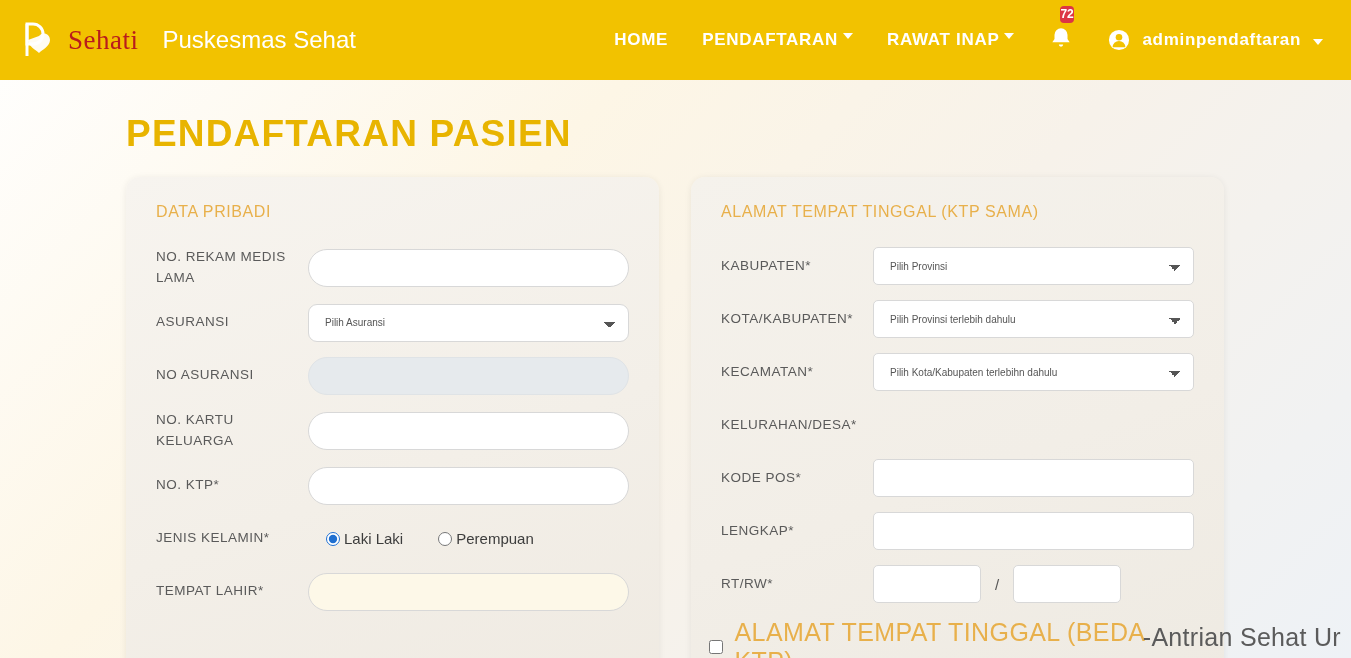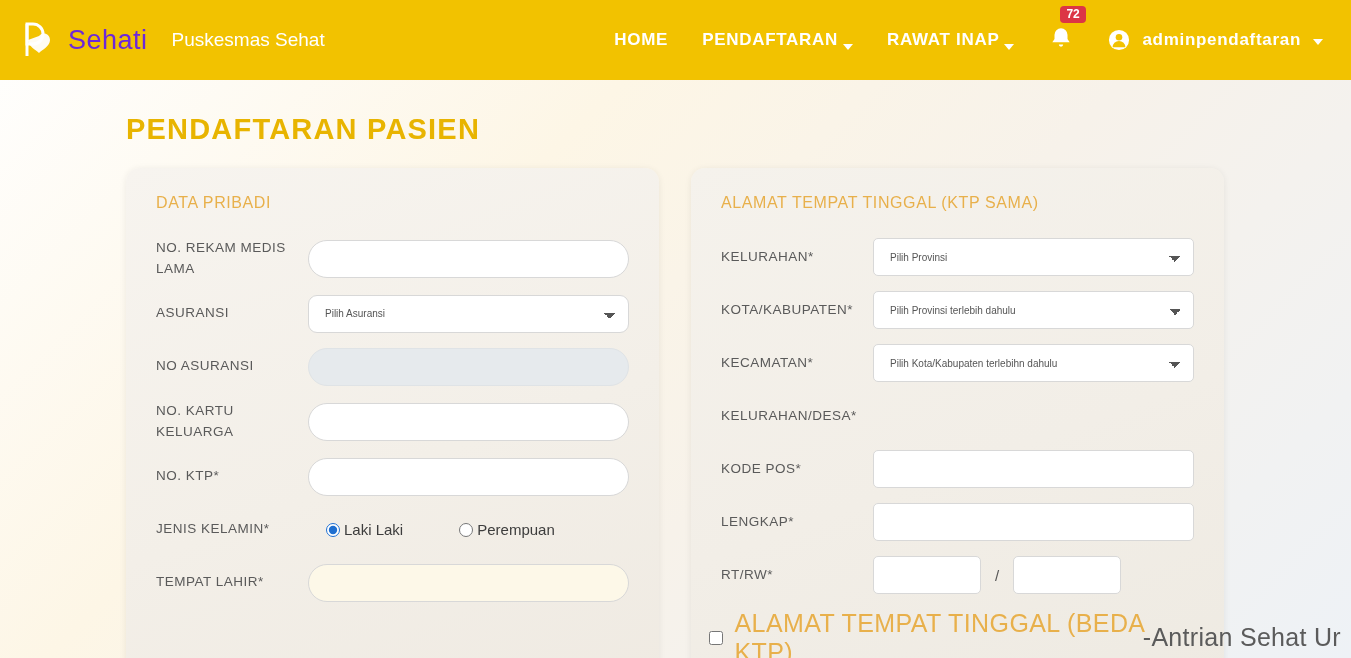--- a/index.html
+++ b/index.html
@@ -23,74 +23,75 @@
     padding: 0 22px 0 18px;
     position: relative;
     z-index: 20;
   }
   .brand { display: flex; align-items: center; gap: 10px; }
   .logo-mark {
     width: 40px; height: 42px;
     display: flex; align-items: center; justify-content: center;
   }
   .brand-name {
-    color: #6d28d9;
+    color: #b91c1c;
     font-size: 27px;
     letter-spacing: 0.5px;
+    font-family: Liberation Serif, serif;
   }
   .brand-sub {
     color: #ffffff;
-    font-size: 19px;
+    font-size: 24px;
     margin-left: 14px;
   }
   .nav-links {
     margin-left: auto;
     display: flex;
     align-items: center;
     gap: 34px;
     padding-right: 6px;
   }
   .nav-link {
     color: #ffffff;
     font-size: 17px;
     font-weight: bold;
     letter-spacing: 0.7px;
     text-decoration: none;
     display: inline-flex;
-    align-items: flex-end;
+    align-items: flex-start;
     gap: 5px;
     cursor: pointer;
   }
   .caret {
     width: 0; height: 0;
     border-left: 5px solid transparent;
     border-right: 5px solid transparent;
     border-top: 6px solid #ffffff;
     display: inline-block;
     margin-top: 3px;
   }
   .bell-wrap { position: relative; display: inline-flex; align-items: center; cursor: pointer; }
   .badge {
     position: absolute;
     top: -18px; left: 12px;
     background: #dc3545;
     color: #fff;
     font-size: 12px;
     font-weight: bold;
     border-radius: 4px;
-    padding: 2px 6px;
+    padding: 2px 0;
     line-height: 1.1;
   }
   .user-link { display: inline-flex; align-items: center; gap: 12px; }
   .user-icon { display: inline-flex; }
 
   
   .page-title {
     color: #e8b400;
-    font-size: 29px;
+    font-size: 37px;
     font-weight: bold;
     letter-spacing: 1.2px;
     margin: 33px 0 0 126px;
   }
 
   .panels {
     display: flex;
     gap: 32px;
     padding: 22px 0 0 126px;
   }
@@ -160,21 +161,21 @@
     background-position:
       calc(100% - 18px) 17px,
       calc(100% - 12px) 17px;
     background-size: 6px 6px, 6px 6px;
     background-repeat: no-repeat;
     color: #555;
   }
   .card-right select.sel { border-radius: 5px; }
   .card-right input.txt { border-radius: 5px; }
 
-  .radio-line { display: flex; align-items: center; gap: 56px; padding-left: 18px; }
+  .radio-line { display: flex; align-items: center; gap: 35px; padding-left: 18px; }
   .radio-opt { display: flex; align-items: center; gap: 4px; font-size: 15px; color: #3d3d3d; }
   .radio-opt input { margin: 0; width: 14px; height: 14px; accent-color: #1f6fd0; }
 
   .rtrw { display: flex; align-items: center; gap: 14px; }
   .rtrw input { width: 108px; border-radius: 5px; }
   .slash { color: #555; font-size: 15px; }
 
   .checkline {
     display: flex;
     align-items: center;
@@ -309,21 +310,21 @@
     <div class="row">
       <div class="lbl">TEMPAT LAHIR*</div>
       <div class="ctl"><input class="txt tinted" type="text" value="" style=""></div>
     </div>
   </div>
 
   <div class="card card-right">
     <div class="card-title">ALAMAT TEMPAT TINGGAL (KTP SAMA)</div>
 
     <div class="row">
-      <div class="lbl lbl-r">KELURAHAN*</div>
+      <div class="lbl lbl-r">KABUPATEN*</div>
       <div class="ctl">
         <select class="sel">
           <option>Pilih Provinsi</option>
         </select>
       </div>
     </div>
 
     <div class="row">
       <div class="lbl lbl-r">KOTA/KABUPATEN*</div>
       <div class="ctl">

